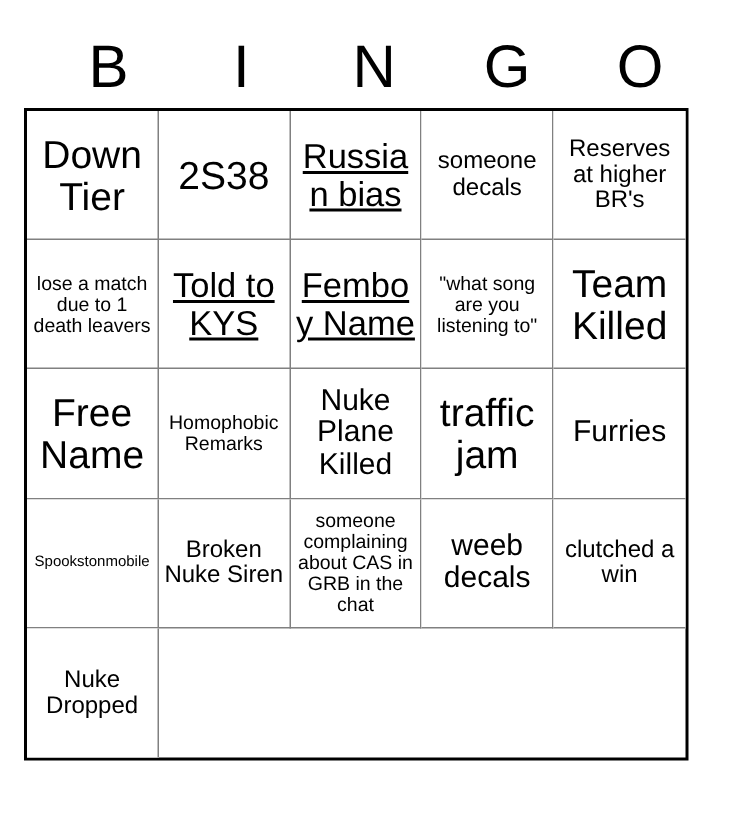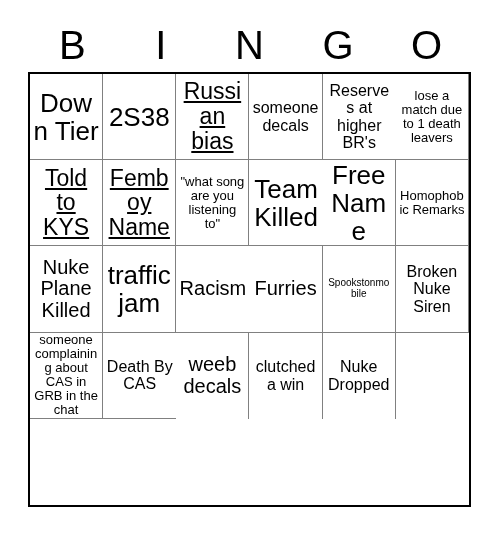--- a/index.html
+++ b/index.html
@@ -37,28 +37,28 @@
     justify-content: center;
     font-size: 40px;
     font-weight: 400;
     line-height: 1;
     letter-spacing: 0px;
     color: #000000;
     font-family: "Liberation Sans", sans-serif;
   }
   .grid {
     position: absolute;
-    left: 28px;
+    left: 16px;
     top: 72px;
     width: 443px;
     height: 435px;
     box-sizing: border-box;
     border: 2px solid #000000;
     display: grid;
-    grid-template-columns: repeat(6, 1fr);
+    grid-template-columns: repeat(5, 1fr);
     grid-template-rows: repeat(5, 1fr);
     background: #ffffff;
   }
   .cell {
     box-sizing: border-box;
     border-right: 1px solid #808080;
     border-bottom: 1px solid #808080;
     display: flex;
     align-items: center;
     justify-content: center;
@@ -134,36 +134,30 @@
       <div class="cell">
         <span class="cell-text fs-xs">Homophobic Remarks</span>
       </div>
       <div class="cell">
         <span class="cell-text fs-md">Nuke Plane Killed</span>
       </div>
       <div class="cell">
         <span class="cell-text fs-xl">traffic jam</span>
       </div>
       <div class="cell">
-        <span class="cell-text fs-md">Racism</span>
-      </div>
-      <div class="cell">
         <span class="cell-text fs-md">Furries</span>
       </div>
       <div class="cell">
         <span class="cell-text fs-xxs">Spookstonmobile</span>
       </div>
       <div class="cell">
         <span class="cell-text fs-sm">Broken Nuke Siren</span>
       </div>
       <div class="cell">
         <span class="cell-text fs-xs">someone complaining about CAS in GRB in the chat</span>
-      </div>
-      <div class="cell">
-        <span class="cell-text fs-sm">Death By CAS</span>
       </div>
       <div class="cell">
         <span class="cell-text fs-md">weeb decals</span>
       </div>
       <div class="cell">
         <span class="cell-text fs-sm">clutched a win</span>
       </div>
       <div class="cell">
         <span class="cell-text fs-sm">Nuke Dropped</span>
       </div>

